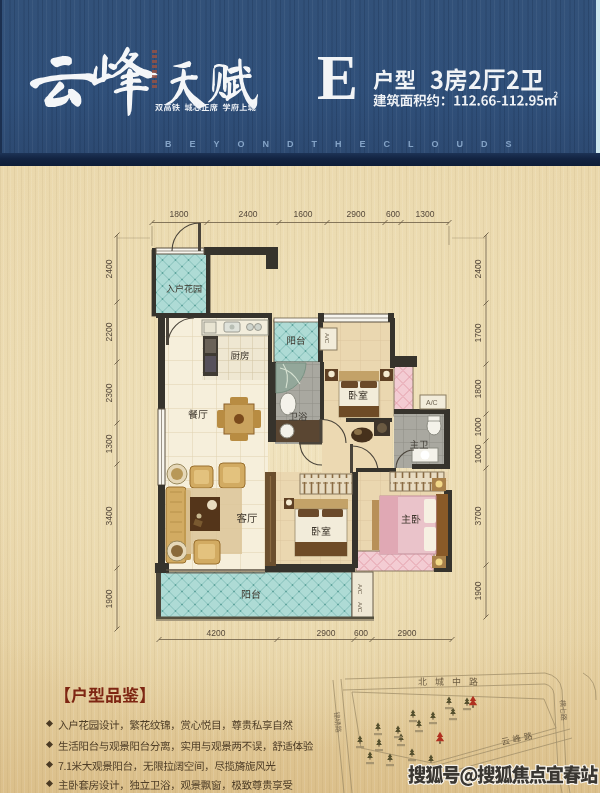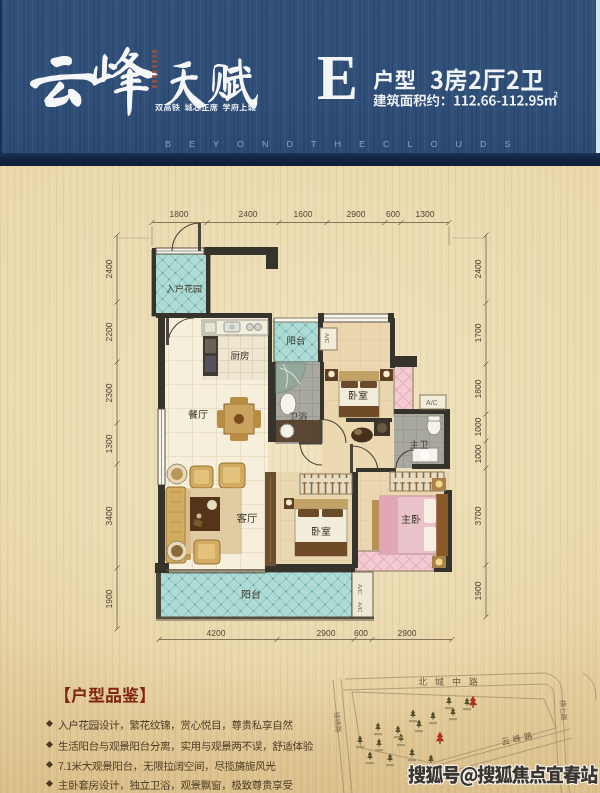--- a/index.html
+++ b/index.html
@@ -17,21 +17,21 @@
 background:
 repeating-linear-gradient(90deg, rgba(10,25,50,0.18) 0 1px, rgba(0,0,0,0) 1px 4px, rgba(255,255,255,0.05) 4px 5px, rgba(0,0,0,0) 5px 9px, rgba(10,25,50,0.10) 9px 11px, rgba(0,0,0,0) 11px 14px),
 linear-gradient(180deg,#325179 0%,#30507a 60%,#2d4a72 100%);"></div>
 
 <div class="abs" style="left:0;top:153px;width:600px;height:13px;background:linear-gradient(180deg,#1d3356 0%,#122341 45%,#0e1d37 100%);"></div>
 
 <div class="abs" style="left:596px;top:0;width:4px;height:153px;background:#cfe9ef;"></div>
 
 <div class="abs" style="left:0;top:0;width:2px;height:153px;background:#1c3050;"></div>
 
-<div class="abs" style="left:121px;top:138.5px;width:400px;font-size:9px;font-weight:normal;letter-spacing:18px;color:#84a3c6;line-height:10px;padding-left:44px;">BEYONDTHECLOUDS</div>
+<div class="abs" style="left:121px;top:138.5px;width:400px;font-size:9px;font-weight:bold;letter-spacing:18px;color:#84a3c6;line-height:10px;padding-left:44px;">BEYONDTHECLOUDS</div>
 
 <svg class="abs" style="left:0;top:0;" width="300" height="153" viewBox="0 0 300 153">
       <path d="M60.9 81.9Q61.3 82.3 61.7 82.3Q62.0 82.3 63.0 83.5Q63.9 84.7 64.2 85.4Q64.5 86.2 64.2 87.3Q63.8 88.4 63.1 88.9Q62.4 89.1 59.4 91.7Q56.3 94.3 55.5 95.2Q55.0 95.8 54.5 95.8Q54.1 95.8 54.1 96.1Q54.1 96.4 53.5 97.1Q52.5 98.2 53.5 98.2Q54.3 98.3 60.0 97.5Q64.5 96.8 66.9 95.2Q68.1 94.4 68.2 94.1Q68.3 93.8 68.1 92.9Q67.8 92.0 68.2 90.5L68.5 89.0L70.5 88.9Q72.0 88.8 72.6 89.0Q73.1 89.1 74.5 90.0Q76.4 91.3 78.3 93.1Q80.3 95.0 80.8 96.6Q81.5 99.2 81.4 101.6Q81.3 104.0 80.4 104.6Q80.0 104.8 80.0 105.2Q80.0 105.5 79.4 106.0Q78.7 106.5 78.0 106.7Q76.8 107.2 73.8 104.6Q70.8 102.1 70.8 100.7Q70.8 100.2 70.4 99.9Q69.9 99.7 69.8 98.9Q69.7 98.1 69.3 98.1Q69.0 98.2 68.7 99.0Q68.3 100.2 67.2 101.5Q66.2 102.8 65.2 103.5Q63.9 104.3 61.6 105.2Q59.3 106.0 58.3 106.0Q57.2 106.0 56.5 106.5Q55.8 107.0 52.2 107.1Q48.1 107.2 46.8 106.5Q45.4 105.8 45.0 103.5Q44.8 102.0 44.6 101.8Q44.1 101.6 44.3 100.6Q44.4 99.5 44.9 99.1Q45.5 98.5 45.5 98.0Q45.5 97.4 46.4 96.9Q47.3 96.3 48.0 95.4Q48.7 94.4 50.3 92.6L52.8 89.7Q53.8 88.6 56.1 85.3Q58.5 82.1 59.0 81.8Q60.1 80.8 60.9 81.9ZM91.9 73.8Q92.8 74.2 94.2 74.8Q96.2 75.7 96.8 77.4Q97.5 79.1 96.6 80.7Q95.8 82.2 93.9 82.7Q92.8 82.9 92.3 82.8Q91.8 82.7 90.6 82.1Q87.2 80.2 86.2 80.0Q85.2 79.7 82.3 79.5Q77.9 79.3 71.6 79.3Q65.2 79.4 63.0 79.8Q60.5 80.1 54.7 80.8Q45.6 82.1 41.7 84.0Q40.2 84.8 39.8 84.8Q39.5 84.8 38.4 86.5Q37.3 88.2 36.6 88.3Q34.8 88.9 33.0 87.4Q32.1 86.6 31.9 86.6Q31.6 86.6 30.8 85.7Q30.1 84.8 29.9 84.1Q29.8 83.3 30.2 82.2Q30.6 81.2 32.6 80.2Q35.9 78.6 40.2 77.8Q43.2 77.2 45.3 76.9Q51.4 75.6 56.5 75.2Q59.5 74.8 61.8 74.5Q64.1 74.2 75.2 73.9Q86.4 73.7 86.6 73.3Q87.0 73.1 89.1 73.2Q91.2 73.3 91.9 73.8ZM63.8 55.9Q64.2 55.9 65.5 56.0Q68.4 56.4 69.2 56.7Q70.0 56.9 70.8 57.8Q71.5 58.4 71.7 58.9Q71.9 59.4 71.9 61.1Q71.9 62.7 71.8 63.2Q71.6 63.8 71.2 64.1Q69.6 65.3 69.0 65.5Q68.5 65.6 67.2 65.3Q65.5 65.0 63.0 65.2Q60.3 65.6 57.3 67.2Q56.0 68.0 52.5 64.8Q49.5 61.9 50.8 59.7Q51.7 58.0 59.1 56.8Q62.4 56.3 62.4 56.0Q62.4 55.7 63.8 55.9ZM129.4 48.5Q130.1 50.0 129.8 51.0Q129.4 52.0 127.1 55.4Q125.5 57.8 125.5 57.8Q125.5 58.1 127.1 59.0Q128.7 59.8 128.9 59.7Q129.2 59.6 130.6 57.9Q132.0 56.2 132.0 56.0Q132.0 55.8 130.6 55.9Q129.1 55.9 128.7 55.5Q128.3 55.1 128.8 54.2Q129.2 53.5 131.0 53.1Q134.5 52.4 135.8 52.5Q137.1 52.7 138.0 54.1Q138.5 54.9 138.6 55.1Q138.6 55.4 138.2 55.7Q137.8 56.1 135.8 58.5Q133.7 60.9 133.1 61.4Q132.5 62.0 132.8 62.4Q133.1 62.9 134.3 63.8Q135.8 64.7 136.1 65.1Q136.6 65.6 140.5 67.4Q144.4 69.3 144.8 69.3Q145.2 69.3 148.2 70.3Q151.1 71.4 152.0 71.9Q152.9 72.3 153.4 72.2Q154.0 72.0 154.1 72.4Q154.3 72.8 155.2 73.1Q155.9 73.2 156.8 74.0Q157.6 74.7 157.5 75.0Q157.3 75.6 154.6 76.3Q152.7 76.9 152.4 77.3Q152.0 77.7 151.5 77.7Q151.0 77.7 149.3 78.2Q148.2 78.5 147.7 78.4Q147.2 78.4 145.9 77.9Q144.0 77.2 141.7 76.0Q139.1 74.8 139.1 75.3Q139.0 75.4 139.0 75.5Q139.0 76.4 136.1 76.7Q133.8 76.9 133.3 77.0Q132.9 77.2 132.9 78.0Q133.0 78.8 133.1 78.8Q133.3 78.5 136.4 78.5Q138.7 78.5 139.2 78.6Q139.7 78.7 140.2 79.2Q141.0 80.0 141.1 80.8Q141.2 81.6 141.5 81.8Q142.1 82.2 141.4 82.3Q141.2 82.4 140.5 82.7Q139.3 83.0 136.6 82.7Q133.9 82.4 133.7 82.4Q133.4 82.4 133.0 83.4Q132.6 84.5 132.6 85.0Q132.7 85.7 132.9 85.7Q133.2 85.8 134.4 85.8Q140.7 85.4 141.4 86.0Q141.8 86.3 143.0 86.3Q144.3 86.3 145.3 86.1Q146.2 86.0 147.5 86.8Q148.7 87.4 148.8 87.9Q149.0 88.3 148.6 89.5Q148.2 90.8 146.7 90.9Q145.1 91.0 141.1 90.3Q139.1 89.8 136.4 89.9Q133.7 89.9 133.0 90.5Q132.6 90.6 132.3 98.8Q131.8 111.2 131.1 112.0Q130.8 112.3 130.8 112.8Q130.8 113.5 130.2 114.6Q129.5 115.7 129.0 115.7Q128.5 115.7 128.2 116.0Q127.9 116.5 127.7 115.4Q127.5 113.9 127.3 109.4Q127.0 104.0 127.0 97.3L127.1 90.8L126.1 90.8Q124.9 90.8 122.1 91.5Q119.2 92.3 118.0 93.0Q116.2 93.9 114.5 93.0Q113.7 92.5 113.8 91.7Q114.0 90.5 115.0 89.9Q116.0 89.3 119.7 88.3Q124.4 86.9 125.5 86.8Q126.2 86.8 126.4 86.5Q126.5 86.3 126.6 85.3Q126.7 84.3 126.6 84.1Q126.4 83.9 126.1 83.9Q125.4 83.9 124.0 84.8Q122.8 85.6 122.2 85.7Q121.7 85.7 120.8 85.3Q120.3 85.0 120.2 84.4Q120.0 83.7 120.6 83.5Q121.0 83.4 120.8 82.9Q120.7 82.5 121.8 81.8Q122.9 81.2 124.9 80.5Q126.2 80.1 126.5 79.8Q126.8 79.6 126.9 78.9Q126.9 78.2 126.8 78.0Q126.8 77.9 126.0 78.1Q125.0 78.2 123.8 78.9Q122.8 79.3 122.5 79.3Q122.2 79.3 121.5 79.0Q120.8 78.7 120.6 78.4Q120.5 78.1 120.6 77.3Q120.8 76.4 121.3 75.9Q121.9 75.4 123.5 74.8L126.1 74.2Q126.8 74.0 127.0 72.6Q127.2 71.2 127.9 69.8Q128.3 68.8 128.6 68.7Q128.8 68.5 129.4 68.6Q130.5 68.8 131.4 69.6Q132.3 70.3 132.5 71.3Q132.7 72.2 132.9 72.3Q133.2 72.5 134.4 72.5L136.0 72.6L133.7 70.4Q131.4 68.2 130.1 67.8L128.8 67.3L124.9 70.3Q120.9 73.6 120.4 73.7Q119.9 73.9 118.0 75.1Q113.0 78.3 111.6 78.1Q110.5 77.9 108.4 78.8Q107.0 79.2 106.4 79.6Q105.8 80.0 105.4 80.7Q104.8 81.6 104.4 81.8Q104.0 82.0 103.2 82.0Q102.2 82.0 99.2 83.2Q96.3 84.5 95.5 85.2Q94.0 86.5 92.5 84.0Q91.0 81.5 91.8 79.4Q92.2 78.3 93.1 74.7Q94.0 71.2 94.0 70.5Q94.0 69.8 94.8 68.2Q95.7 66.6 95.7 66.2Q95.7 65.9 95.9 65.8Q96.2 65.7 96.5 65.8Q96.8 65.9 97.1 66.2Q98.2 67.0 97.4 69.8Q97.0 71.0 97.0 73.5Q97.0 76.0 96.7 77.3Q96.4 78.7 96.5 78.8Q96.7 79.0 98.3 78.5Q99.9 78.0 100.8 77.5L101.8 76.9L101.9 73.7Q102.2 60.8 102.4 58.3Q102.6 55.7 103.9 54.5L104.7 53.8L106.2 55.4Q108.4 57.8 107.8 58.7Q107.1 59.5 107.0 66.5Q107.0 69.8 106.7 71.8Q106.4 73.8 106.6 74.0Q106.7 74.2 107.3 73.7Q107.8 73.3 108.0 73.3Q108.3 73.3 109.2 73.7Q110.5 74.2 110.8 74.6Q111.6 75.1 112.0 75.0Q112.4 75.0 113.4 74.3Q114.7 73.3 117.1 71.6Q119.7 69.8 120.5 69.2Q121.3 68.5 123.4 66.3Q124.4 65.3 124.9 64.8Q125.4 64.3 125.7 64.0Q125.9 63.6 125.8 63.5Q125.8 63.4 125.6 63.2Q125.1 63.0 123.8 62.0Q122.5 61.0 122.2 61.0Q121.9 61.0 118.6 64.0Q117.6 64.8 117.4 65.2Q117.2 65.6 117.2 66.5Q117.2 67.7 116.6 68.5Q116.2 69.0 115.2 69.5Q114.2 70.0 113.4 70.0Q112.7 70.0 111.2 69.1Q109.7 68.2 108.9 67.3Q108.2 66.6 108.2 65.6Q108.3 64.5 109.1 64.1Q109.9 63.8 110.1 63.4Q110.2 63.0 112.0 63.5Q113.8 64.1 114.5 64.3Q115.1 64.6 115.6 64.0Q116.0 63.4 117.2 62.0L119.2 59.7Q119.8 58.9 119.8 58.7Q119.8 58.6 120.6 57.6Q121.3 56.6 122.5 54.4Q124.0 51.4 124.9 49.7Q125.5 48.4 126.2 47.6Q127.8 45.6 129.4 48.5Z" fill="#f4f6f8"></path>
       <path d="M183.8 69.0Q184.7 69.5 185.0 69.9Q185.3 70.2 185.6 71.5Q186.0 72.9 185.9 74.8L185.9 75.8L188.4 75.6Q190.0 75.5 190.5 75.4Q191.1 75.2 191.3 75.0Q191.6 74.7 191.8 74.7Q191.9 74.7 192.8 74.9Q194.1 75.3 195.2 75.2Q196.3 75.1 196.7 75.3Q197.2 75.5 197.5 76.1Q198.3 77.6 197.5 78.4Q197.0 78.9 196.8 79.5Q196.6 79.8 196.2 79.8Q195.7 79.8 193.6 79.8Q190.5 79.6 188.1 79.6Q186.1 79.6 185.6 79.9Q185.1 80.2 185.1 81.5Q185.1 82.4 186.1 84.8Q187.2 87.3 188.4 89.0Q189.4 90.4 191.6 92.7Q193.7 95.0 195.7 96.6Q197.8 98.3 199.4 99.5Q201.0 100.6 201.6 101.3Q202.2 101.9 203.1 102.4Q204.0 102.9 205.0 103.9Q206.0 104.9 206.0 105.3Q206.0 106.1 204.7 106.4Q202.1 107.0 200.0 108.5L199.1 109.1L198.0 108.4Q196.8 107.8 195.8 106.8Q192.5 103.6 191.9 102.8L190.1 100.8Q188.9 99.4 188.7 98.9Q188.5 98.4 187.2 96.6Q186.0 94.7 185.7 94.0Q184.1 90.3 184.1 89.9Q184.1 89.6 183.8 89.2Q183.5 88.7 183.3 88.7Q183.2 88.7 183.2 89.1Q183.2 89.4 182.8 90.3Q182.4 91.2 182.2 91.8Q181.4 93.7 179.2 96.1Q178.3 97.0 178.3 97.2Q178.3 97.3 177.4 98.2Q176.6 99.0 176.4 99.1Q176.1 99.2 175.1 100.3Q174.2 101.2 172.5 102.5Q170.9 103.8 169.8 104.1Q167.6 105.2 165.7 105.2Q163.9 105.2 165.6 103.9Q165.7 103.9 165.7 103.8Q166.8 103.2 167.0 103.0Q167.2 102.7 167.3 102.7Q167.4 102.7 168.5 102.0Q169.6 101.2 170.2 100.9Q171.3 100.3 173.0 98.2Q174.8 96.1 176.3 93.1Q178.5 89.1 178.5 88.2Q178.5 88.0 178.6 87.8Q178.8 87.6 179.6 85.0Q180.5 82.4 180.6 81.5Q180.7 81.0 180.6 81.0Q180.5 80.9 180.0 81.0Q178.9 81.2 176.5 82.2Q174.1 83.1 173.6 83.5Q173.1 84.0 172.6 84.0Q172.1 84.0 171.2 83.4Q170.6 82.9 170.5 82.7Q170.3 82.4 170.4 81.8Q170.5 81.1 170.6 80.9Q170.8 80.6 171.3 80.2Q173.4 79.1 176.7 78.0Q180.4 76.9 180.9 76.6Q181.2 76.5 181.3 75.8Q181.4 75.1 181.8 72.0Q182.0 69.7 182.2 69.1Q182.4 68.5 182.7 68.5Q182.9 68.4 183.8 69.0ZM190.7 62.2L191.3 63.3L190.8 65.2Q190.1 66.9 190.0 67.1Q189.9 67.2 189.4 67.1Q188.5 66.6 186.0 67.8Q184.9 68.3 183.2 68.0Q179.3 67.6 178.8 67.4Q178.4 67.2 177.0 67.1Q175.6 66.9 174.8 66.8Q174.1 66.6 173.6 66.4Q173.1 66.3 173.0 66.2Q173.0 66.1 173.0 65.9Q173.2 65.4 176.3 64.9Q179.1 64.4 181.0 63.9Q183.0 63.3 186.0 62.0Q188.6 60.9 189.2 60.9Q189.9 60.9 190.7 62.2ZM219.2 71.8Q219.8 71.9 220.2 72.4Q220.7 72.9 220.8 72.9Q221.0 72.9 221.5 73.4Q221.8 73.8 221.9 74.2Q221.9 74.5 221.9 75.6Q221.8 77.3 221.6 78.0Q221.4 78.7 221.1 81.0Q220.9 83.3 220.7 83.7Q220.5 84.1 220.5 85.0Q220.5 85.8 220.3 86.0Q220.2 86.3 219.5 88.5Q219.0 90.2 217.8 92.8Q216.7 95.4 216.6 95.4Q216.4 95.4 216.0 96.1Q215.6 96.9 214.0 98.8Q212.4 100.6 210.5 101.7Q208.6 102.7 208.3 102.4Q208.0 102.1 208.1 101.8Q208.2 101.4 209.0 100.8Q212.6 97.3 213.9 94.8L214.8 93.0Q215.7 91.2 216.1 90.0Q216.4 88.7 217.0 85.6Q217.9 78.9 218.1 76.0Q218.2 73.8 218.4 72.7Q218.6 72.0 218.7 71.8Q218.8 71.7 219.2 71.8ZM248.6 66.9Q249.3 67.3 249.6 67.6Q249.9 67.9 250.2 68.6Q250.6 69.7 250.6 70.4Q250.5 71.1 250.0 72.0Q249.3 73.4 248.5 73.0Q247.7 72.6 245.2 70.0Q243.8 68.4 243.8 68.3Q243.8 68.2 243.3 67.8Q242.5 67.1 243.6 66.4Q244.2 66.1 245.9 66.3Q247.6 66.5 248.6 66.9ZM240.7 58.9L241.5 59.6L241.5 62.2Q241.5 64.8 241.8 68.3Q241.8 68.7 241.9 69.6Q242.3 73.6 242.5 74.2Q242.8 74.8 243.9 74.7Q244.1 74.7 244.2 74.6Q245.8 74.4 246.4 74.2Q247.1 74.0 248.6 73.8L250.1 73.7L250.9 74.5Q251.6 75.3 251.7 75.8Q251.8 76.3 251.6 77.0Q251.0 78.4 249.4 78.0Q248.8 77.9 246.1 77.9Q243.4 77.8 243.2 78.0Q243.1 78.1 243.3 79.9Q243.4 81.7 243.8 82.8Q244.0 83.8 244.3 85.0Q244.9 87.8 246.9 92.1Q248.6 95.4 250.5 98.2Q251.2 99.1 252.2 99.4Q253.3 99.7 254.1 99.1Q254.6 98.8 255.5 97.5Q256.4 96.2 256.9 95.1Q257.4 94.0 257.7 94.0Q257.9 94.0 258.0 94.6Q258.0 95.2 257.9 96.0Q257.9 96.8 257.6 97.3Q257.3 98.0 257.3 101.0Q257.3 103.9 257.1 104.4Q256.8 104.9 256.9 105.2Q256.9 105.5 256.6 106.1Q256.2 106.7 255.8 107.4Q255.6 108.1 254.8 108.6Q254.0 109.0 253.6 108.6Q253.3 108.4 253.2 108.5Q253.1 108.6 252.4 108.0Q251.7 107.4 251.1 107.0Q250.5 106.6 249.5 105.3Q248.5 104.0 248.0 103.5Q246.5 101.6 245.0 98.4Q244.6 97.3 244.4 97.0Q244.1 96.5 243.7 95.6Q243.3 94.6 243.3 94.4Q243.3 94.2 242.9 93.0Q242.4 91.8 242.2 91.2Q241.6 89.7 240.8 90.8Q240.4 91.4 238.7 92.9Q237.0 94.4 235.9 95.2Q234.6 96.2 232.7 97.3Q229.0 99.4 229.0 99.8Q229.0 100.2 228.3 100.6Q227.6 101.1 227.1 101.1Q226.6 101.1 226.1 100.4Q225.6 99.7 225.6 98.9Q225.6 98.3 225.4 98.1Q225.3 97.9 224.9 98.1Q224.4 98.5 222.9 97.8Q221.4 97.1 221.4 96.5Q221.4 96.3 220.7 95.6Q218.8 93.3 218.8 92.2Q218.8 91.5 219.2 91.5Q219.7 91.5 221.6 92.1Q223.4 92.6 223.9 93.0Q224.6 93.4 225.3 94.3Q226.0 95.1 226.0 95.3Q226.0 95.5 226.3 95.6Q226.5 95.6 226.9 95.4Q227.2 95.3 227.5 95.1Q227.8 94.8 227.8 84.9Q227.8 83.5 227.7 83.1Q227.5 82.7 227.1 82.8Q226.4 83.1 226.7 84.9Q226.9 86.0 226.7 87.4Q226.4 88.8 226.4 90.0Q226.4 92.2 225.1 92.1Q224.7 92.1 224.4 91.8Q224.2 91.5 223.7 90.4L223.0 88.8L223.0 78.0L223.0 67.2L222.1 66.9Q221.1 66.5 219.3 66.6Q217.5 66.6 216.5 67.1Q215.5 67.6 215.4 68.0Q215.3 68.4 214.8 68.6Q214.4 68.7 214.6 69.0Q214.8 69.3 214.8 76.7Q214.8 84.0 214.9 84.3Q215.1 84.7 214.8 85.2Q214.3 86.3 214.3 89.3Q214.2 91.2 213.9 91.6Q213.6 92.1 213.4 92.1Q213.2 92.2 213.0 92.0Q212.8 91.8 212.6 91.3Q212.4 90.8 212.2 89.9Q211.9 88.7 212.2 86.1Q212.5 82.6 212.9 73.8Q213.1 70.4 213.2 69.2Q213.4 68.0 213.8 68.0Q214.0 68.0 214.0 66.9L214.0 65.8L215.4 65.0Q216.8 64.2 218.6 64.1Q220.4 64.0 221.6 64.3Q222.7 64.6 223.7 64.6Q224.7 64.6 224.8 64.8Q224.9 65.0 225.6 65.1Q228.7 66.0 228.3 68.4Q228.1 69.1 228.2 69.1Q228.3 69.1 228.4 69.0Q228.7 68.7 229.3 68.6Q229.9 68.4 230.1 68.2Q230.2 67.9 232.8 67.3Q235.4 66.6 236.8 66.5L238.3 66.4L238.3 64.0Q238.2 61.0 238.3 60.1Q238.4 59.2 238.7 58.7Q239.3 58.1 239.7 58.2Q240.0 58.2 240.7 58.9ZM227.7 70.1Q227.6 70.1 227.3 71.3Q227.1 72.5 227.0 73.4Q226.9 74.5 226.8 75.8Q226.7 76.8 226.8 77.0Q226.9 77.2 227.3 77.3Q227.7 77.3 229.3 77.1Q231.0 76.8 231.3 76.6Q231.7 76.4 236.6 75.6Q238.5 75.3 238.7 75.1Q239.0 74.9 239.0 73.7Q239.0 70.5 238.5 70.5Q238.3 70.5 238.3 71.0Q238.3 71.4 237.9 71.6Q237.5 71.9 236.2 72.1Q235.0 72.4 233.6 73.0Q232.1 73.8 231.3 73.9Q230.4 74.0 229.8 73.5Q228.8 72.7 228.0 70.8Q227.8 70.1 227.7 70.1ZM236.7 79.0Q235.3 79.3 235.3 79.4Q235.3 79.5 235.8 79.6Q236.1 79.8 236.2 80.0Q236.3 80.2 236.3 80.9Q236.3 81.7 236.1 82.0Q235.5 82.5 235.8 83.6Q235.9 84.2 236.1 84.2Q236.5 84.1 237.5 84.0Q238.2 83.8 238.4 83.9Q238.6 84.0 238.8 84.5Q239.5 85.6 239.1 86.7Q238.6 87.8 237.1 88.4L235.9 88.8L235.8 90.0Q235.8 90.8 235.8 91.0Q235.9 91.2 236.2 91.2Q236.7 91.2 237.5 90.7Q238.2 90.2 239.6 89.3Q241.0 88.5 241.0 88.2Q241.0 88.0 240.3 84.8Q239.5 81.6 239.5 80.9Q239.5 80.3 239.3 79.4Q239.2 78.7 238.8 78.6Q238.4 78.5 236.7 79.0ZM232.8 80.0Q232.5 80.2 232.1 80.2Q231.7 80.2 230.6 80.7Q229.6 81.2 229.6 81.5Q229.6 81.8 230.1 82.0Q231.7 82.9 231.4 84.2Q231.3 85.0 231.2 87.4Q231.1 89.7 231.0 91.5Q231.0 92.7 231.0 93.0Q231.1 93.3 231.3 93.3Q232.0 93.3 232.5 92.8Q233.0 92.4 232.9 92.0Q232.8 91.7 233.0 89.7Q233.3 87.7 233.0 84.2Q232.8 80.7 233.0 80.2Q233.2 79.8 233.1 79.8Q233.1 79.8 232.8 80.0Z" fill="#f4f6f8"></path>
     </svg>
 
 <div class="abs" style="left:152px;top:50px;width:5px;height:38px;background:repeating-linear-gradient(180deg,#9a5242 0 2.6px,rgba(0,0,0,0) 2.6px 5px);opacity:.8;"></div>
 
 <svg class="abs" style="left:0;top:0;" width="300" height="153" viewBox="0 0 300 153">
       <path d="M161.6 105.1C161.4 106.1 161.1 107.1 160.7 107.9C160.4 107.0 160.1 106.1 160.0 105.1ZM159.0 104.1L159.0 105.1L159.5 105.1L159.1 105.1C159.3 106.6 159.6 107.8 160.1 108.9C159.6 109.5 159.0 110.0 158.3 110.4C158.5 110.5 158.8 111.0 158.9 111.2C159.6 110.8 160.2 110.4 160.7 109.8C161.1 110.4 161.6 110.9 162.2 111.2C162.4 111.0 162.7 110.6 162.9 110.4C162.2 110.0 161.7 109.5 161.3 108.9C162.0 107.8 162.5 106.2 162.7 104.3L162.0 104.1L161.8 104.1ZM155.4 106.3C155.9 106.8 156.4 107.5 156.9 108.1C156.5 109.1 155.9 109.9 155.2 110.4C155.4 110.6 155.7 111.0 155.9 111.2C156.6 110.7 157.1 110.0 157.6 109.1C157.8 109.5 158.0 109.8 158.1 110.1L159.0 109.4C158.7 109.0 158.4 108.5 158.0 108.0C158.4 106.9 158.7 105.7 158.8 104.3L158.2 104.1L158.0 104.1L155.5 104.1L155.5 105.1L157.7 105.1C157.6 105.8 157.5 106.4 157.3 107.0C156.9 106.6 156.5 106.1 156.1 105.7ZM165.9 106.1L169.1 106.1L169.1 106.5L165.9 106.5ZM164.9 105.4L164.9 107.2L170.1 107.2L170.1 105.4ZM166.8 103.7L167.0 104.3L163.9 104.3L163.9 105.1L171.1 105.1L171.1 104.3L168.2 104.3L167.8 103.5ZM165.7 108.6L165.7 110.8L166.6 110.8L166.6 110.5L168.9 110.5C169.0 110.7 169.2 111.0 169.2 111.2C169.8 111.2 170.2 111.2 170.5 111.1C170.8 110.9 170.9 110.8 170.9 110.3L170.9 107.5L164.1 107.5L164.1 111.2L165.0 111.2L165.0 108.3L169.9 108.3L169.9 110.3C169.9 110.4 169.9 110.5 169.8 110.5L169.2 110.5L169.2 108.6ZM166.6 109.3L168.4 109.3L168.4 109.8L166.6 109.8ZM172.3 107.5L172.3 108.4L173.3 108.4L173.3 109.7C173.3 110.0 173.1 110.3 172.9 110.4C173.1 110.6 173.3 111.0 173.4 111.3C173.5 111.1 173.8 110.9 175.4 110.1C175.3 109.9 175.3 109.5 175.2 109.3L174.3 109.7L174.3 108.4L175.4 108.4L175.4 107.5L174.3 107.5L174.3 106.7L175.1 106.7L175.1 105.9L172.9 105.9C173.0 105.7 173.2 105.5 173.3 105.3L175.3 105.3L175.3 104.3L173.9 104.3C173.9 104.2 174.0 104.0 174.1 103.8L173.2 103.5C172.9 104.3 172.5 105.0 171.9 105.4C172.1 105.7 172.3 106.2 172.4 106.4C172.5 106.3 172.6 106.2 172.7 106.1L172.7 106.7L173.3 106.7L173.3 107.5ZM177.1 103.6L177.1 104.9L176.6 104.9C176.7 104.6 176.7 104.3 176.8 104.0L175.9 103.9C175.8 104.8 175.6 105.8 175.2 106.4C175.4 106.5 175.8 106.7 176.0 106.9C176.2 106.6 176.3 106.2 176.4 105.8L177.1 105.8L177.1 106.1C177.1 106.4 177.1 106.7 177.1 107.0L175.5 107.0L175.5 108.0L177.0 108.0C176.7 108.9 176.3 109.8 175.2 110.5C175.4 110.7 175.7 111.0 175.9 111.2C176.8 110.6 177.3 109.9 177.6 109.1C178.0 110.0 178.5 110.7 179.2 111.2C179.3 110.9 179.6 110.6 179.9 110.4C179.0 109.9 178.5 109.0 178.1 108.0L179.7 108.0L179.7 107.0L178.1 107.0C178.1 106.7 178.1 106.4 178.1 106.1L178.1 105.8L179.5 105.8L179.5 104.9L178.1 104.9L178.1 103.6ZM191.5 106.4C191.3 106.9 191.2 107.5 191.0 107.9C190.9 107.2 190.8 106.4 190.8 105.6L192.4 105.6L192.4 104.7L191.9 104.7L192.3 104.5C192.1 104.2 191.8 103.8 191.5 103.5L190.8 103.9C191.0 104.1 191.3 104.4 191.4 104.7L190.8 104.7C190.8 104.3 190.8 103.9 190.8 103.5L189.8 103.5L189.9 104.7L187.4 104.7L187.4 107.4C187.4 107.9 187.4 108.5 187.3 109.1L187.1 108.4L186.5 108.7L186.5 106.4L187.1 106.4L187.1 105.5L186.5 105.5L186.5 103.6L185.6 103.6L185.6 105.5L184.9 105.5L184.9 106.4L185.6 106.4L185.6 109.0C185.3 109.1 185.0 109.2 184.7 109.3L185.0 110.2C185.7 110.0 186.5 109.7 187.2 109.4C187.1 109.8 186.8 110.3 186.5 110.7C186.7 110.8 187.1 111.1 187.2 111.3C187.7 110.7 188.0 109.9 188.2 109.1C188.3 109.3 188.3 109.7 188.4 109.9C188.6 109.9 188.9 109.9 189.1 109.9C189.3 109.8 189.4 109.8 189.5 109.6C189.7 109.4 189.7 108.6 189.7 106.8C189.7 106.7 189.7 106.4 189.7 106.4L188.3 106.4L188.3 105.6L189.9 105.6C189.9 106.9 190.1 108.2 190.3 109.2C189.9 109.8 189.4 110.2 188.7 110.6C188.9 110.7 189.3 111.1 189.4 111.2C189.8 111.0 190.2 110.6 190.6 110.2C190.8 110.8 191.1 111.1 191.5 111.1C192.2 111.1 192.4 110.8 192.6 109.5C192.3 109.4 192.1 109.2 191.9 109.0C191.8 109.8 191.8 110.2 191.7 110.2C191.5 110.2 191.3 109.9 191.2 109.4C191.7 108.6 192.1 107.6 192.3 106.5ZM188.3 107.2L188.9 107.2C188.9 108.5 188.9 108.9 188.8 109.0C188.8 109.1 188.7 109.1 188.6 109.1C188.5 109.1 188.4 109.1 188.2 109.1C188.3 108.5 188.3 107.9 188.3 107.4ZM195.2 107.3L195.2 109.8C195.2 110.8 195.4 111.1 196.5 111.1C196.7 111.1 197.7 111.1 197.9 111.1C198.9 111.1 199.1 110.7 199.3 109.4C199.0 109.3 198.5 109.2 198.3 109.0C198.3 110.0 198.2 110.1 197.9 110.1C197.6 110.1 196.8 110.1 196.6 110.1C196.2 110.1 196.2 110.1 196.2 109.8L196.2 107.3ZM199.0 107.7C199.4 108.6 199.7 109.6 199.8 110.3L200.8 110.0C200.7 109.3 200.4 108.3 200.0 107.5ZM193.9 107.5C193.8 108.4 193.5 109.3 193.1 109.9L194.1 110.4C194.4 109.7 194.7 108.6 194.9 107.8ZM196.3 106.4C196.8 107.0 197.2 107.9 197.4 108.5L198.3 108.0C198.1 107.4 197.6 106.6 197.2 105.9ZM198.0 103.5L198.0 104.5L196.0 104.5L196.0 103.5L195.0 103.5L195.0 104.5L193.4 104.5L193.4 105.5L195.0 105.5L195.0 106.2L196.0 106.2L196.0 105.5L198.0 105.5L198.0 106.3L199.0 106.3L199.0 105.5L200.6 105.5L200.6 104.5L199.0 104.5L199.0 103.5ZM202.7 106.3L202.7 110.0L201.7 110.0L201.7 110.9L209.2 110.9L209.2 110.0L206.2 110.0L206.2 107.8L208.5 107.8L208.5 106.8L206.2 106.8L206.2 105.0L208.9 105.0L208.9 104.1L201.9 104.1L201.9 105.0L205.1 105.0L205.1 110.0L203.7 110.0L203.7 106.3ZM212.0 108.4L212.0 110.8L213.0 110.8L213.0 109.3L214.0 109.3L214.0 111.2L215.0 111.2L215.0 109.3L216.1 109.3L216.1 109.9C216.1 110.0 216.1 110.1 216.0 110.1C215.9 110.1 215.6 110.1 215.3 110.0C215.4 110.3 215.5 110.6 215.5 110.9C216.1 110.9 216.5 110.9 216.7 110.8C217.0 110.6 217.1 110.4 217.1 110.0L217.1 108.4L215.0 108.4L215.0 108.0L216.3 108.0L216.3 106.7L217.5 106.7L217.5 105.9L216.3 105.9L216.3 105.3L215.3 105.3L215.3 105.9L213.7 105.9L213.7 105.3L212.8 105.3L212.8 105.9L211.8 105.9L211.8 106.7L212.8 106.7L212.8 108.0L214.0 108.0L214.0 108.4ZM215.3 106.7L215.3 107.2L213.7 107.2L213.7 106.7ZM213.4 103.7C213.5 103.9 213.6 104.1 213.7 104.3L210.6 104.3L210.6 106.6C210.6 107.8 210.6 109.5 209.9 110.7C210.1 110.8 210.5 111.1 210.7 111.2C211.4 110.0 211.6 107.9 211.6 106.6L211.6 105.2L217.6 105.2L217.6 104.3L214.8 104.3C214.7 104.0 214.5 103.7 214.3 103.4ZM226.0 107.7L226.0 108.2L222.8 108.2L222.8 109.1L226.0 109.1L226.0 110.1C226.0 110.2 225.9 110.3 225.8 110.3C225.6 110.3 225.0 110.3 224.5 110.2C224.6 110.5 224.8 110.9 224.9 111.2C225.6 111.2 226.1 111.2 226.5 111.0C226.9 110.9 227.0 110.6 227.0 110.1L227.0 109.1L230.2 109.1L230.2 108.2L227.0 108.2L227.0 108.0C227.7 107.7 228.4 107.2 228.9 106.8L228.2 106.3L228.0 106.3L224.3 106.3L224.3 107.2L226.9 107.2C226.6 107.4 226.3 107.5 226.0 107.7ZM225.8 103.8C226.0 104.1 226.2 104.5 226.3 104.8L224.9 104.8L225.2 104.7C225.1 104.4 224.8 103.9 224.5 103.6L223.6 104.0C223.8 104.2 224.1 104.6 224.2 104.8L222.9 104.8L222.9 106.6L223.9 106.6L223.9 105.7L229.1 105.7L229.1 106.6L230.1 106.6L230.1 104.8L228.9 104.8C229.1 104.5 229.4 104.2 229.6 103.9L228.6 103.6C228.4 104.0 228.1 104.4 227.9 104.8L226.8 104.8L227.3 104.6C227.2 104.3 226.9 103.8 226.6 103.5ZM234.9 108.1C235.1 108.6 235.5 109.3 235.6 109.7L236.5 109.3C236.3 108.9 236.0 108.3 235.7 107.8ZM236.9 105.4L236.9 106.5L234.8 106.5L234.8 107.4L236.9 107.4L236.9 110.1C236.9 110.2 236.9 110.3 236.7 110.3C236.6 110.3 236.1 110.3 235.7 110.3C235.9 110.5 236.0 111.0 236.0 111.2C236.7 111.2 237.1 111.2 237.5 111.1C237.8 110.9 237.9 110.6 237.9 110.1L237.9 107.4L238.7 107.4L238.7 106.5L237.9 106.5L237.9 105.4ZM234.0 105.3C233.8 106.1 233.3 107.2 232.7 107.8C232.8 108.0 233.0 108.5 233.1 108.7C233.2 108.6 233.4 108.4 233.5 108.3L233.5 111.2L234.4 111.2L234.4 106.9C234.6 106.5 234.8 106.0 235.0 105.6ZM234.5 103.7C234.6 103.9 234.7 104.1 234.7 104.3L231.7 104.3L231.7 106.8C231.7 108.0 231.6 109.6 231.0 110.7C231.2 110.8 231.7 111.1 231.9 111.3C232.5 110.1 232.7 108.1 232.7 106.8L232.7 105.2L238.7 105.2L238.7 104.3L235.9 104.3C235.8 104.0 235.6 103.7 235.5 103.4ZM242.5 103.6L242.5 109.8L239.6 109.8L239.6 110.8L247.1 110.8L247.1 109.8L243.6 109.8L243.6 107.0L246.5 107.0L246.5 106.0L243.6 106.0L243.6 103.6ZM254.6 106.4C254.4 106.9 254.3 107.5 254.1 107.9C254.0 107.2 253.9 106.4 253.9 105.6L255.5 105.6L255.5 104.7L255.0 104.7L255.4 104.5C255.2 104.2 254.9 103.8 254.6 103.5L253.9 103.9C254.1 104.1 254.4 104.4 254.5 104.7L253.9 104.7C253.9 104.3 253.9 103.9 253.9 103.5L252.9 103.5L253.0 104.7L250.5 104.7L250.5 107.4C250.5 107.9 250.5 108.5 250.4 109.1L250.2 108.4L249.6 108.7L249.6 106.4L250.2 106.4L250.2 105.5L249.6 105.5L249.6 103.6L248.7 103.6L248.7 105.5L248.0 105.5L248.0 106.4L248.7 106.4L248.7 109.0C248.4 109.1 248.1 109.2 247.8 109.3L248.1 110.2C248.8 110.0 249.6 109.7 250.3 109.4C250.2 109.8 249.9 110.3 249.6 110.7C249.8 110.8 250.2 111.1 250.3 111.3C250.8 110.7 251.1 109.9 251.3 109.1C251.4 109.3 251.4 109.7 251.5 109.9C251.7 109.9 252.0 109.9 252.2 109.9C252.4 109.8 252.5 109.8 252.6 109.6C252.8 109.4 252.8 108.6 252.8 106.8C252.8 106.7 252.8 106.4 252.8 106.4L251.4 106.4L251.4 105.6L253.0 105.6C253.0 106.9 253.2 108.2 253.4 109.2C253.0 109.8 252.5 110.2 251.8 110.6C252.0 110.7 252.4 111.1 252.5 111.2C252.9 111.0 253.3 110.6 253.7 110.2C253.9 110.8 254.2 111.1 254.6 111.1C255.3 111.1 255.5 110.8 255.7 109.5C255.4 109.4 255.2 109.2 255.0 109.0C254.9 109.8 254.9 110.2 254.8 110.2C254.6 110.2 254.4 109.9 254.3 109.4C254.8 108.6 255.2 107.6 255.4 106.5ZM251.4 107.2L252.0 107.2C252.0 108.5 252.0 108.9 251.9 109.0C251.9 109.1 251.8 109.1 251.7 109.1C251.6 109.1 251.5 109.1 251.3 109.1C251.4 108.5 251.4 107.9 251.4 107.4Z" fill="#edf1f6"></path>

